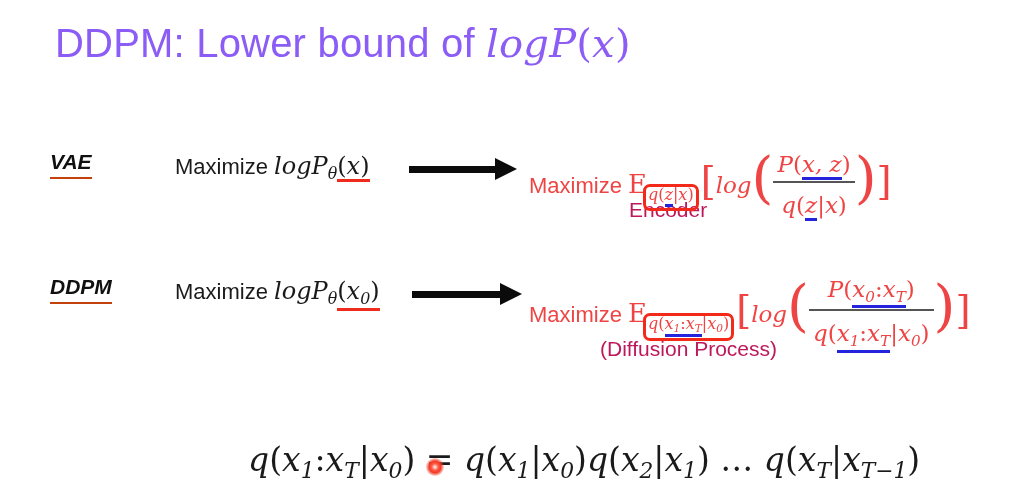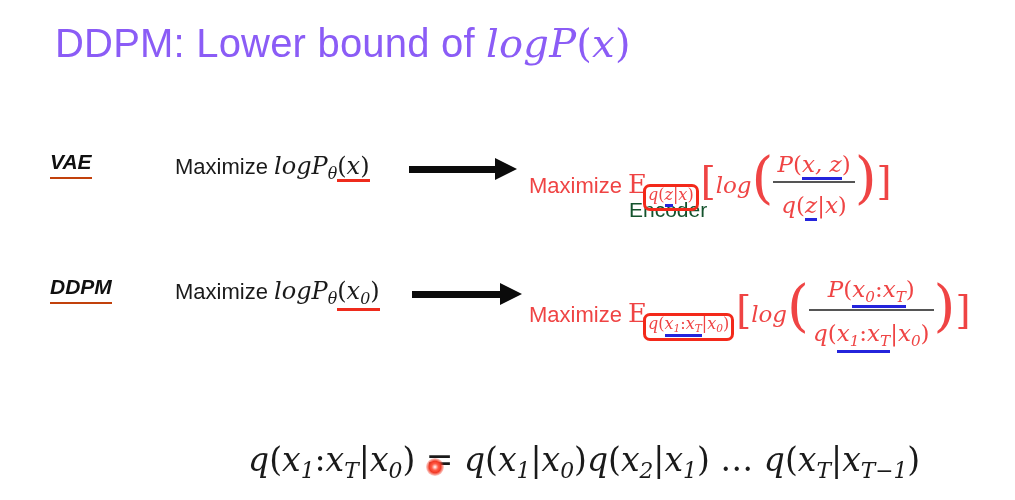--- a/index.html
+++ b/index.html
@@ -184,21 +184,21 @@
     margin-right: -2px;
   }
   #right-vae  { left: 529px; top: 152px; }
   #right-ddpm { left: 529px; top: 277px; }
 
   
   .annot {
     position: absolute;
     font-family: "Liberation Sans", sans-serif;
     font-size: 21px;
-    color: #14532d;
+    color: #be185d;
     text-align: right;
     white-space: nowrap;
   }
   #annot-encoder { left: 629px; top: 198px; }
   #annot-forward { left: 600px; top: 336px; line-height: 1.28; }
 
   
   #bottom-eq {
     position: absolute;
     left: 248px;
@@ -247,17 +247,18 @@
 <div class="maximize-left" id="left-ddpm"><span>Maximize</span>&nbsp;<span class="math"><span>log</span><span>P</span><span class="sub">θ</span><span class="ul-red"><span class="paren-up">(</span><span>x</span><span class="sub">0</span><span class="paren-up">)</span></span></span></div>
 
 <div class="arrow" id="arrow-ddpm">
   <div class="shaft"></div>
   <div class="head"></div>
 </div>
 
 <div class="maximize-right" id="right-ddpm"><span>Maximize</span>&nbsp;<span class="expectation-E math up">E</span><span class="subexpr"><span class="redbox"><span>q</span><span class="paren-up">(</span><span class="ul-blue"><span>x</span><span class="sub">1</span><span class="paren-up">:</span><span>x</span><span class="sub">T</span></span><span class="paren-up">|</span><span>x</span><span class="sub">0</span><span class="paren-up">)</span></span></span><span class="bigbracket">[</span><span class="math">log</span><span class="bigparen">(</span><span class="frac math"><span class="num"><span>P</span><span class="paren-up">(</span><span class="ul-blue"><span>x</span><span class="sub">0</span><span class="paren-up">:</span><span>x</span><span class="sub">T</span></span><span class="paren-up">)</span></span><span class="den"><span>q</span><span class="paren-up">(</span><span class="ul-blue"><span>x</span><span class="sub">1</span><span class="paren-up">:</span><span>x</span><span class="sub">T</span></span><span class="paren-up">|</span><span>x</span><span class="sub">0</span><span class="paren-up">)</span></span></span><span class="bigparen">)</span><span class="bigbracket">]</span></div>
 
 <div class="annot" id="annot-forward">
+  <div>(Diffusion Process)</div>
 </div>
 
 <div id="bottom-eq"><span>q</span><span class="paren-up">(</span><span>x</span><span class="sub">1</span><span class="paren-up">:</span><span>x</span><span class="sub">T</span><span class="paren-up">|</span><span>x</span><span class="sub">0</span><span class="paren-up">)</span>&nbsp;<span class="paren-up">=</span>&nbsp;<span>q</span><span class="paren-up">(</span><span>x</span><span class="sub">1</span><span class="paren-up">|</span><span>x</span><span class="sub">0</span><span class="paren-up">)</span><span>q</span><span class="paren-up">(</span><span>x</span><span class="sub">2</span><span class="paren-up">|</span><span>x</span><span class="sub">1</span><span class="paren-up">)</span>&nbsp;<span class="paren-up">…</span>&nbsp;<span>q</span><span class="paren-up">(</span><span>x</span><span class="sub">T</span><span class="paren-up">|</span><span>x</span><span class="sub">T−1</span><span class="paren-up">)</span></div>
 
 <div id="laser"></div>
 
 </body></html>

